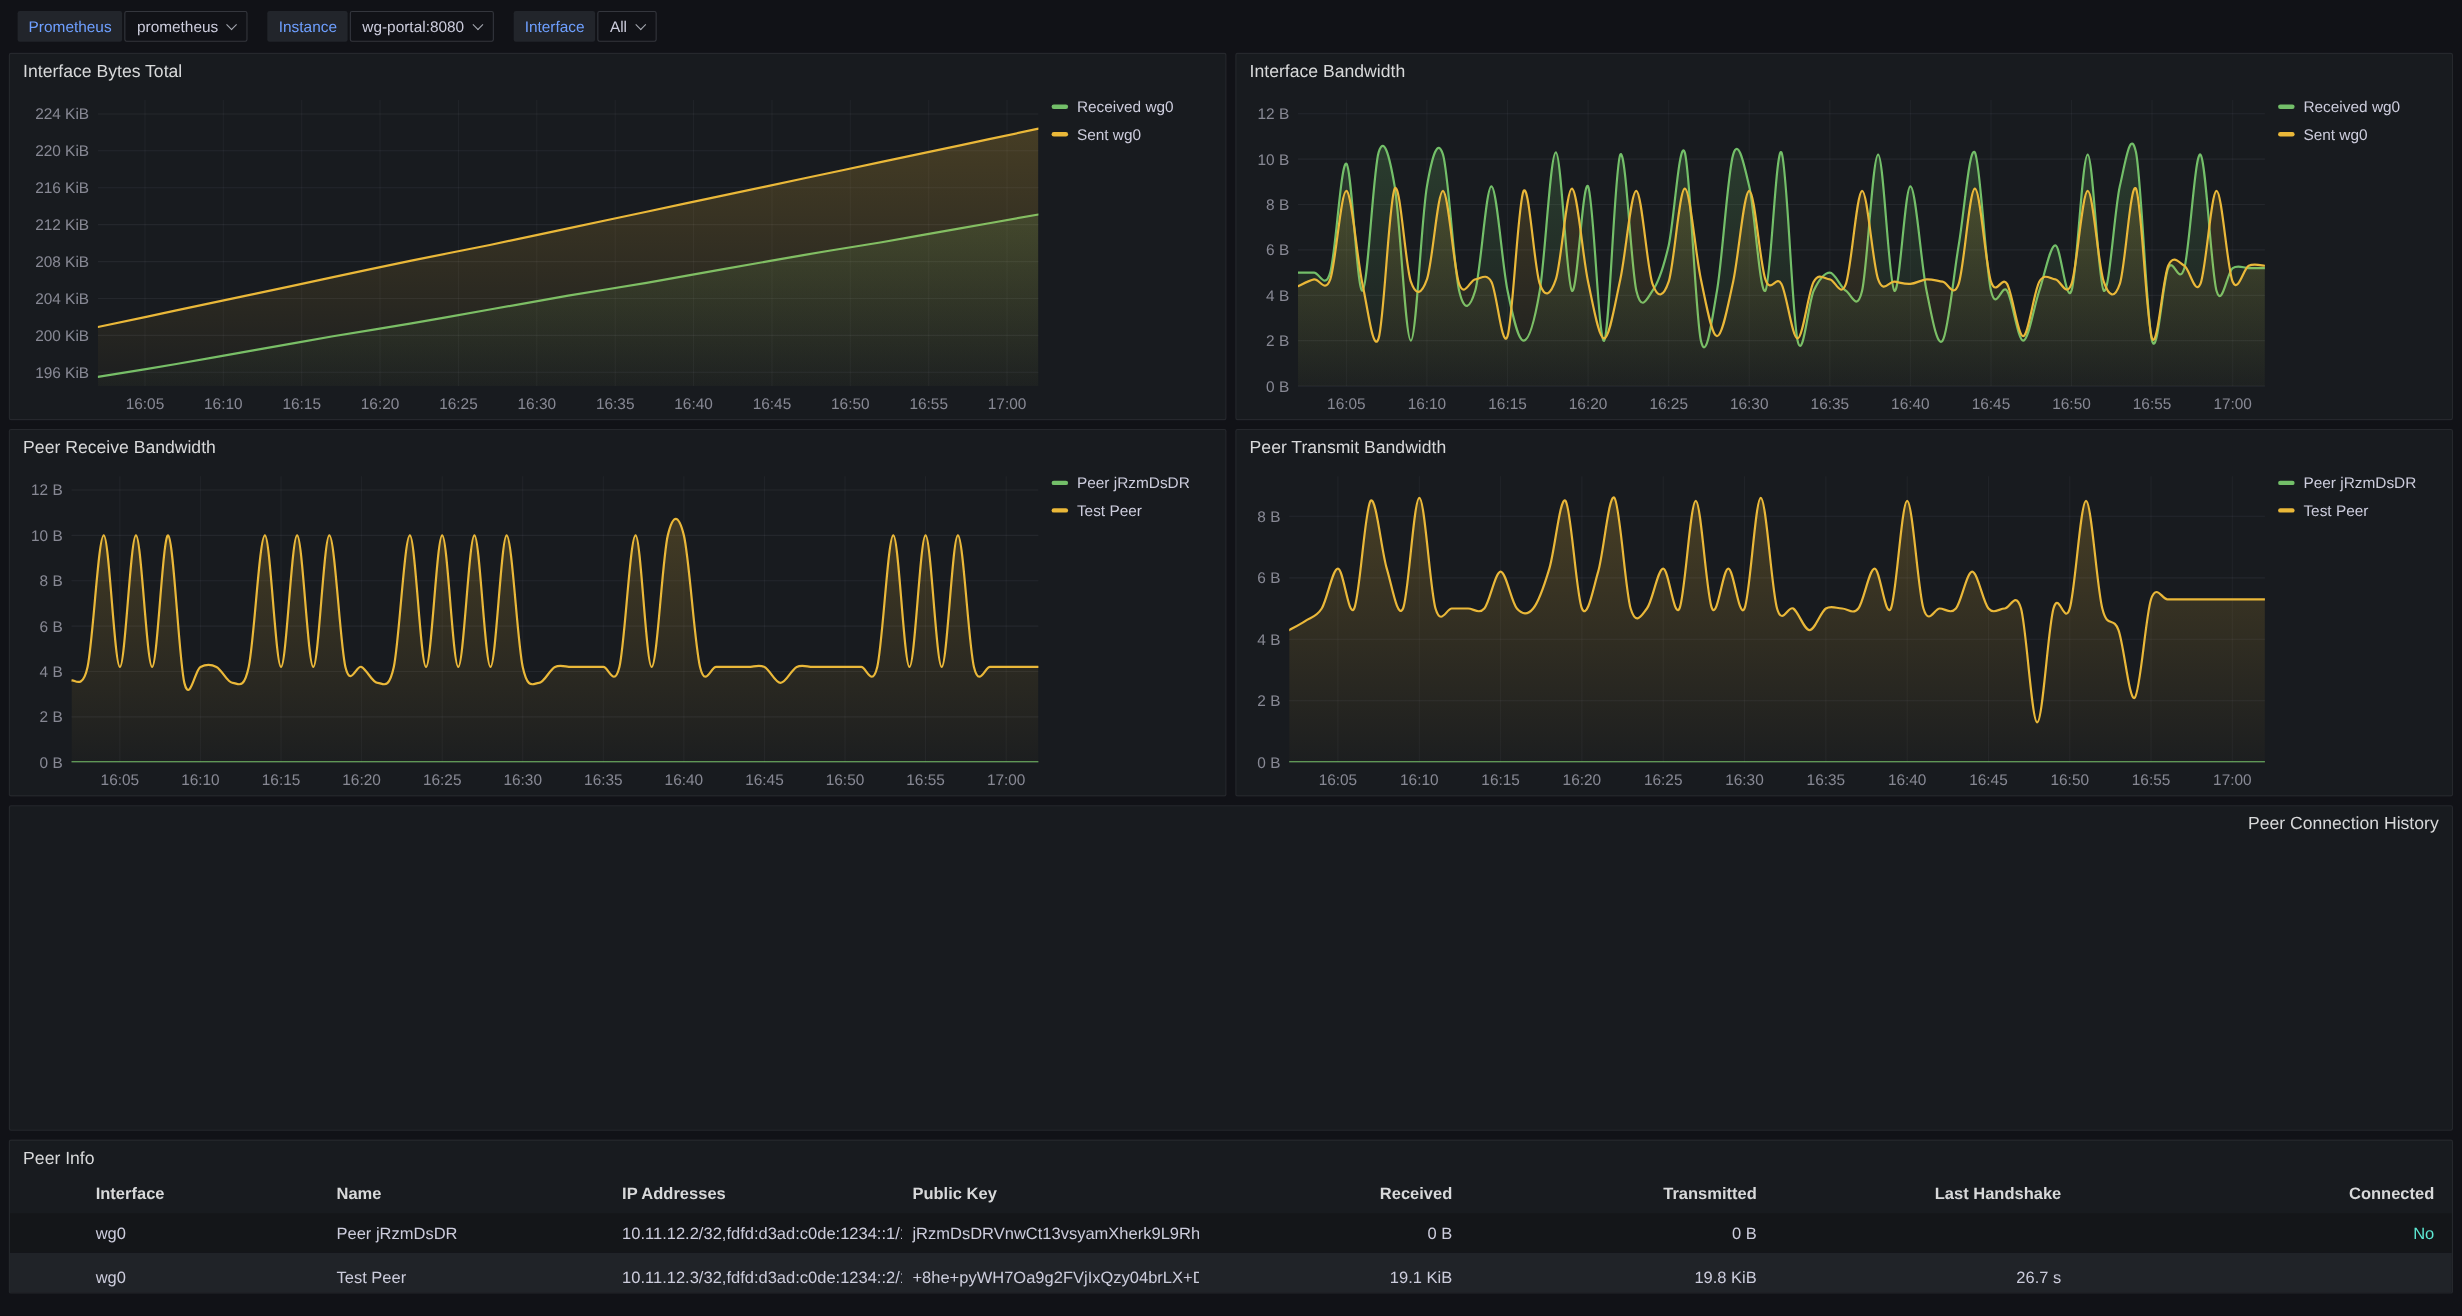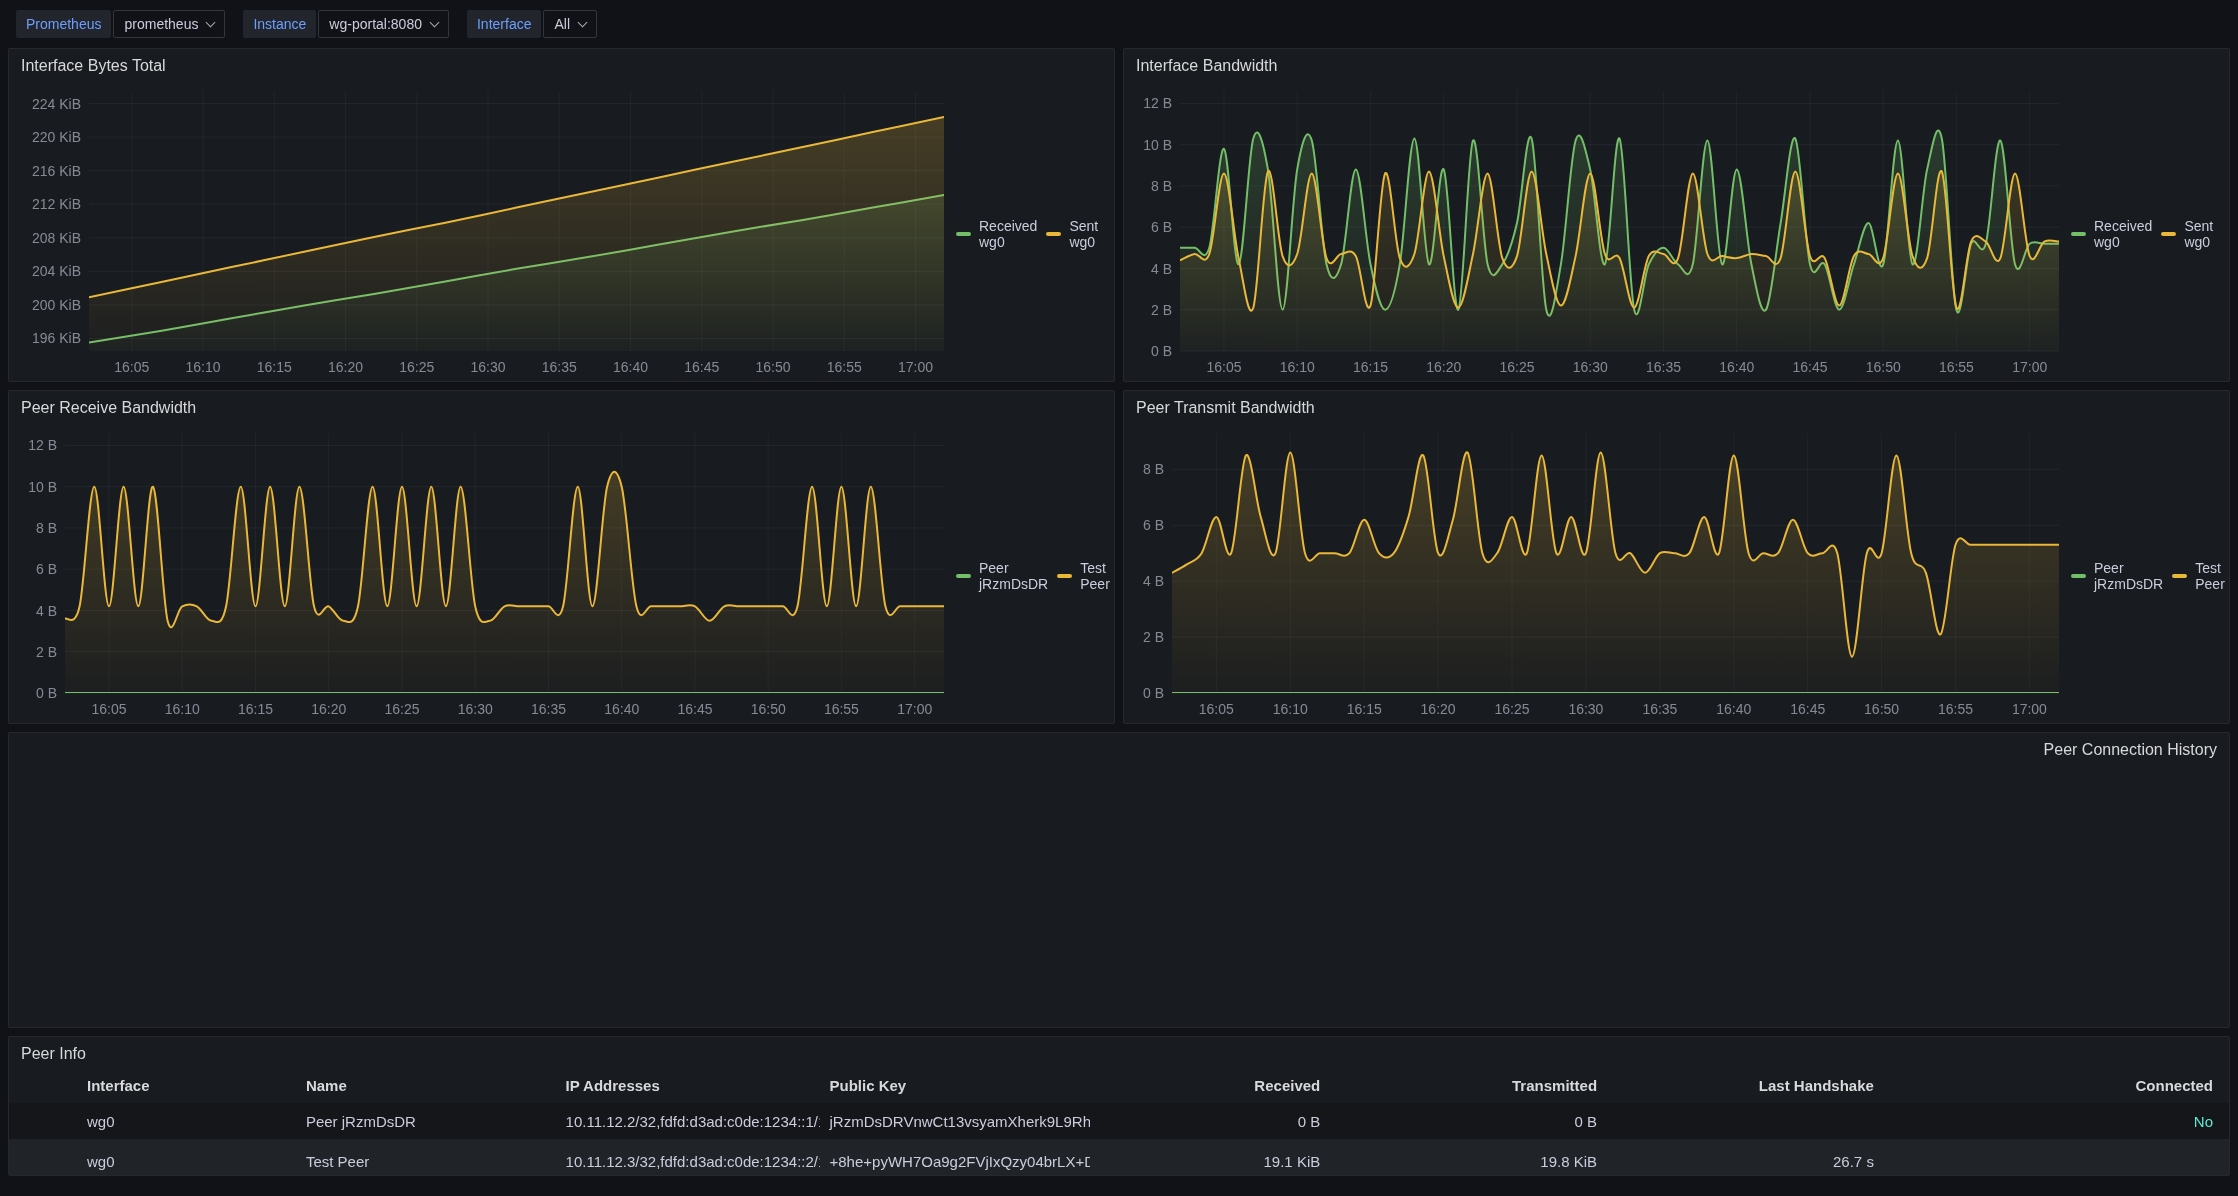--- a/index.html
+++ b/index.html
@@ -33,21 +33,21 @@
   .dash { padding: 0 8px; display: flex; flex-direction: column; gap: 8px; }
   .row2 { display: flex; gap: 8px; }
   .panel {
     background: #181B1F; border: 1px solid rgba(204,204,220,0.08); border-radius: 2px;
     display: flex; flex-direction: column; min-width: 0;
   }
   .row2 .panel { flex: 1; height: 334px; }
   .p-title { padding: 8px 12px 4px 12px; font-size: 16px; font-weight: 500; color: #D8D9DA; cursor: pointer; flex: none; }
   .p-body { flex: 1; display: flex; min-height: 0; padding: 0 6px 2px 8px; }
   .chart { flex: 1; min-width: 0; position: relative; }
-  .legend { width: 158px; flex: none; padding: 10px 4px 0 6px; display: flex; flex-direction: row; gap: 9px; }
+  .legend { width: 158px; flex: none; padding: 10px 4px 0 6px; display: flex; flex-direction: column; gap: 9px; }
   .legend-item { display: flex; align-items: center; gap: 8px; font-size: 14px; color: #CCCCDC; cursor: pointer; }
   .legend-swatch { width: 15px; height: 4px; border-radius: 2px; flex: none; }
 
   .history-panel { height: 296px; align-items: flex-end; }
   .history-body { flex: 1; min-height: 0; padding: 0 8px 2px 8px; }
 
   
   .table-panel { height: 140px; overflow: hidden; }
   .tbl { flex: 1; font-size: 15px; overflow: hidden; }
   .thead, .trow {

